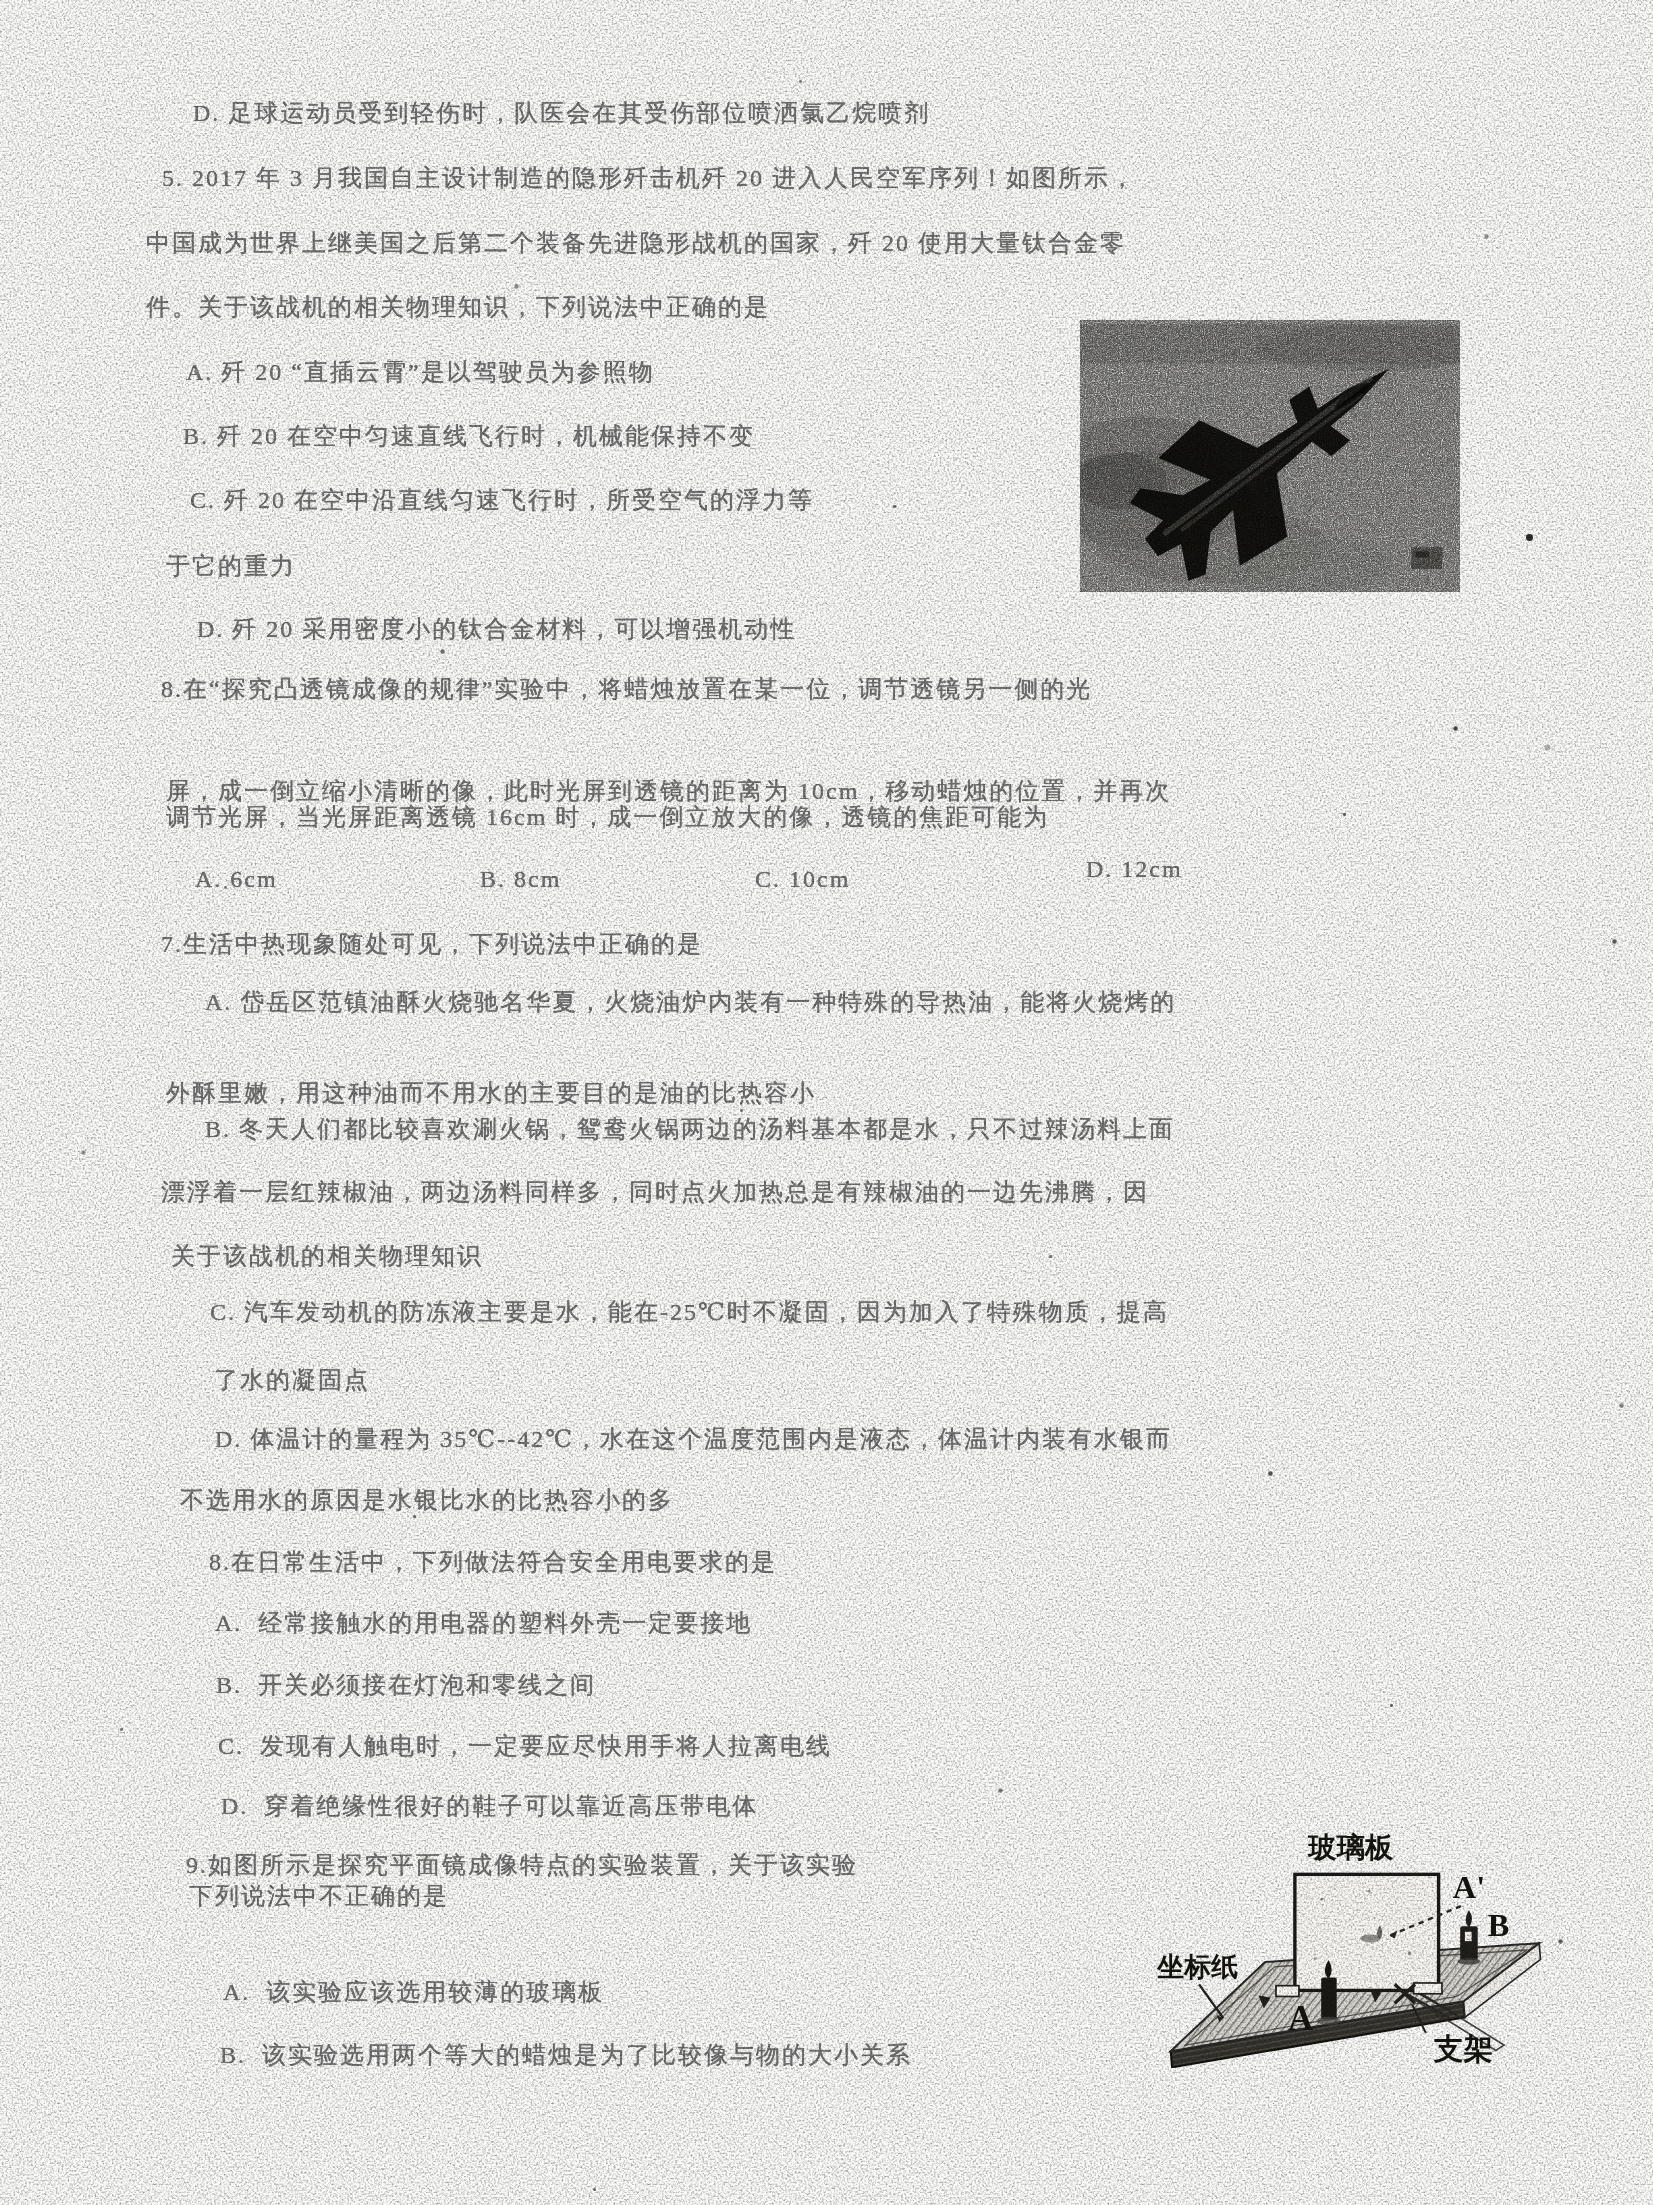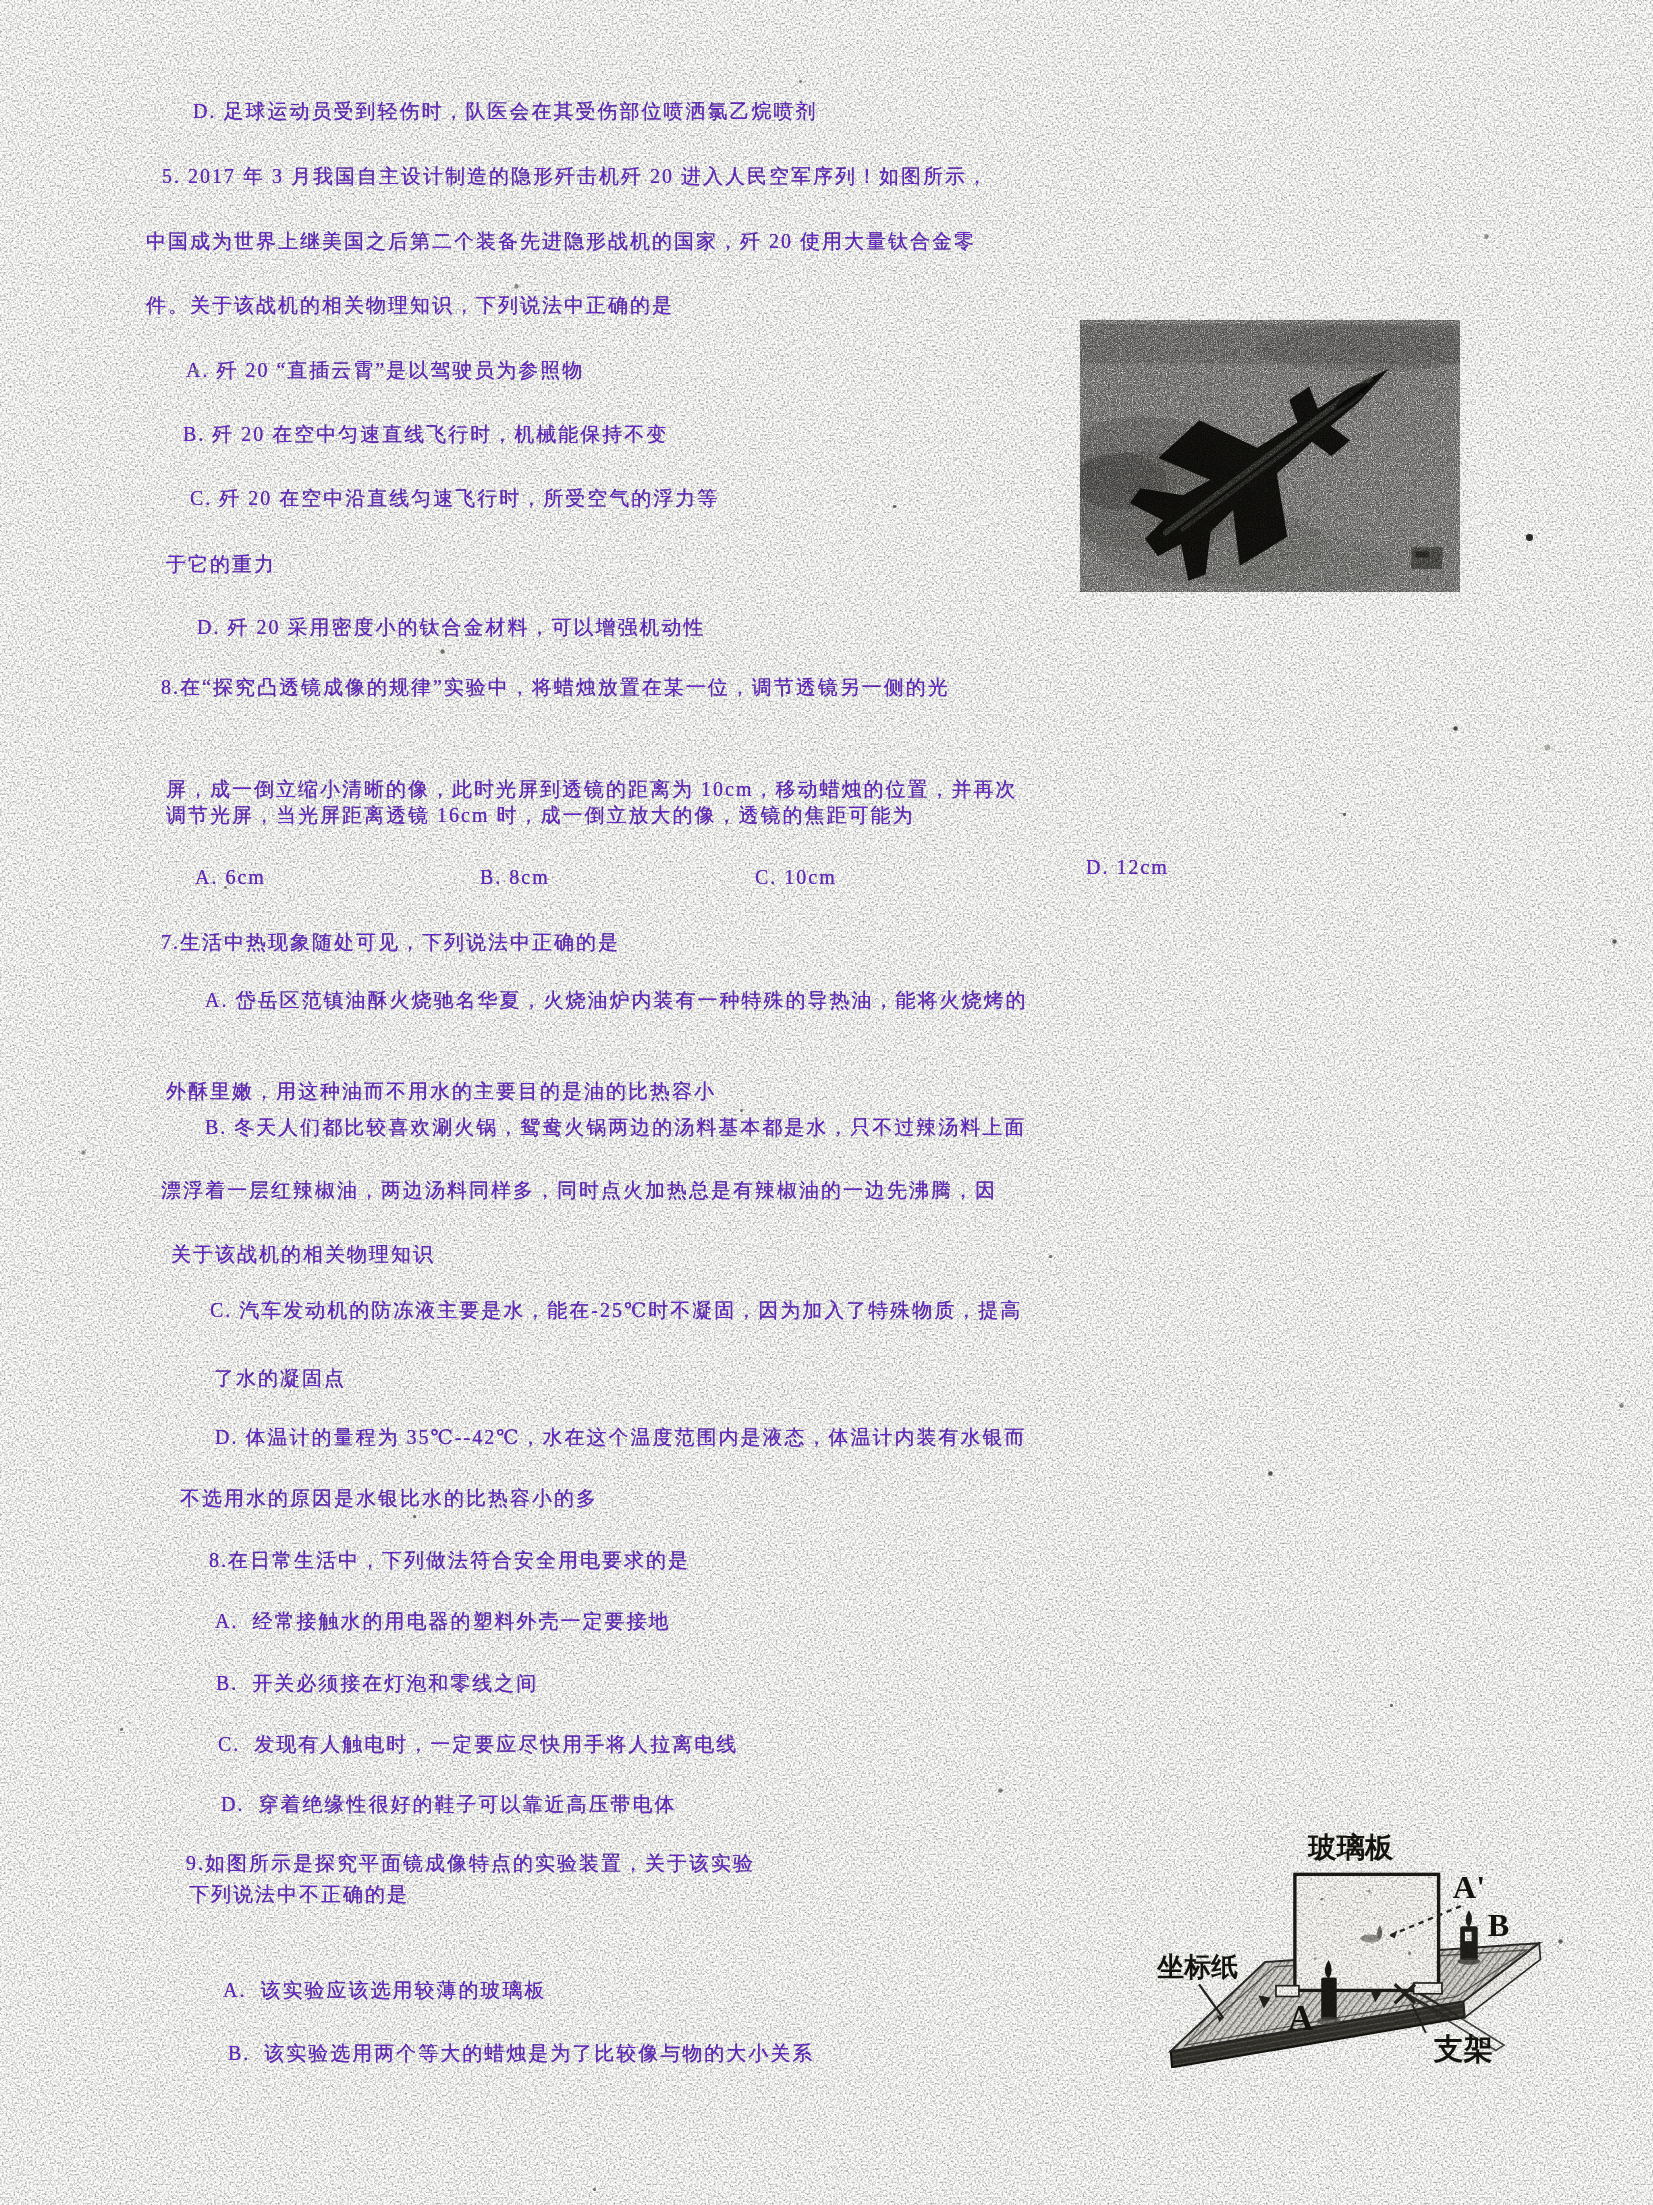--- a/index.html
+++ b/index.html
@@ -4,21 +4,21 @@
 <style>
   html,body{margin:0;padding:0;}
   body{
     width:1654px;height:2205px;position:relative;overflow:hidden;
     background:#fbfbf9;
     font-family:"Liberation Serif","DejaVu Serif",serif;
   }
   #sheet{position:absolute;inset:0;}
   .line{
     position:absolute;white-space:pre;line-height:1.08;
-    font-size:20px;color:#6d28d9;letter-spacing:2px;
+    font-size:24px;color:#737373;letter-spacing:2px;
     text-shadow:0 0 0.7px rgba(20,20,20,.7);
   }
   .footer{
     position:absolute;left:537px;top:2130px;white-space:pre;
     font-size:30px;color:#1c1c1a;letter-spacing:2.7px;
     text-shadow:0 0 0.7px rgba(20,20,20,.65);
   }
   .jet-photo{position:absolute;left:1080px;top:320px;width:380px;height:272px;}
   .mirror-figure{position:absolute;left:1145px;top:1790px;width:432px;height:278px;}
   .fig-label{font-family:"Liberation Serif","DejaVu Serif",serif;font-weight:bold;fill:#16150f;}
@@ -69,21 +69,21 @@
       <div class="line" style="left: 215px; top: 1427px;">D. 体温计的量程为 35℃--42℃，水在这个温度范围内是液态，体温计内装有水银而</div>
       <div class="line" style="left: 180px; top: 1488px;">不选用水的原因是水银比水的比热容小的多</div>
       <div class="line" style="left: 209px; top: 1550px;">8.在日常生活中，下列做法符合安全用电要求的是</div>
       <div class="line" style="left: 215px; top: 1611px;">A.  经常接触水的用电器的塑料外壳一定要接地</div>
       <div class="line" style="left: 216px; top: 1673px;">B.  开关必须接在灯泡和零线之间</div>
       <div class="line" style="left: 218px; top: 1734px;">C.  发现有人触电时，一定要应尽快用手将人拉离电线</div>
       <div class="line" style="left: 221px; top: 1794px;">D.  穿着绝缘性很好的鞋子可以靠近高压带电体</div>
       <div class="line" style="left: 186px; top: 1853px;">9.如图所示是探究平面镜成像特点的实验装置，关于该实验</div>
       <div class="line" style="left: 189px; top: 1856px; margin-top: 28px;">下列说法中不正确的是</div>
       <div class="line" style="left: 223px; top: 1980px;">A.  该实验应该选用较薄的玻璃板</div>
-      <div class="line" style="left: 228px; top: 2043px;">B.  该实验选用两个等大的蜡烛是为了比较像与物的大小关系</div>
+      <div class="line" style="left: 220px; top: 2043px;">B.  该实验选用两个等大的蜡烛是为了比较像与物的大小关系</div>
     </div>
 
   <svg class="jet-photo" viewBox="0 0 562 402" aria-hidden="true">
     <defs>
       <filter id="grain" x="-5%" y="-5%" width="110%" height="110%">
         <feTurbulence type="fractalNoise" baseFrequency="0.62" numOctaves="2" seed="11" stitchTiles="stitch"></feTurbulence>
         <feColorMatrix type="matrix" values="0 0 0 0 0  0 0 0 0 0  0 0 0 0 0  1.3 1.3 1.3 0 -1.15"></feColorMatrix>
       </filter>
     </defs>
     <rect width="562" height="402" fill="#ececе9"></rect>

